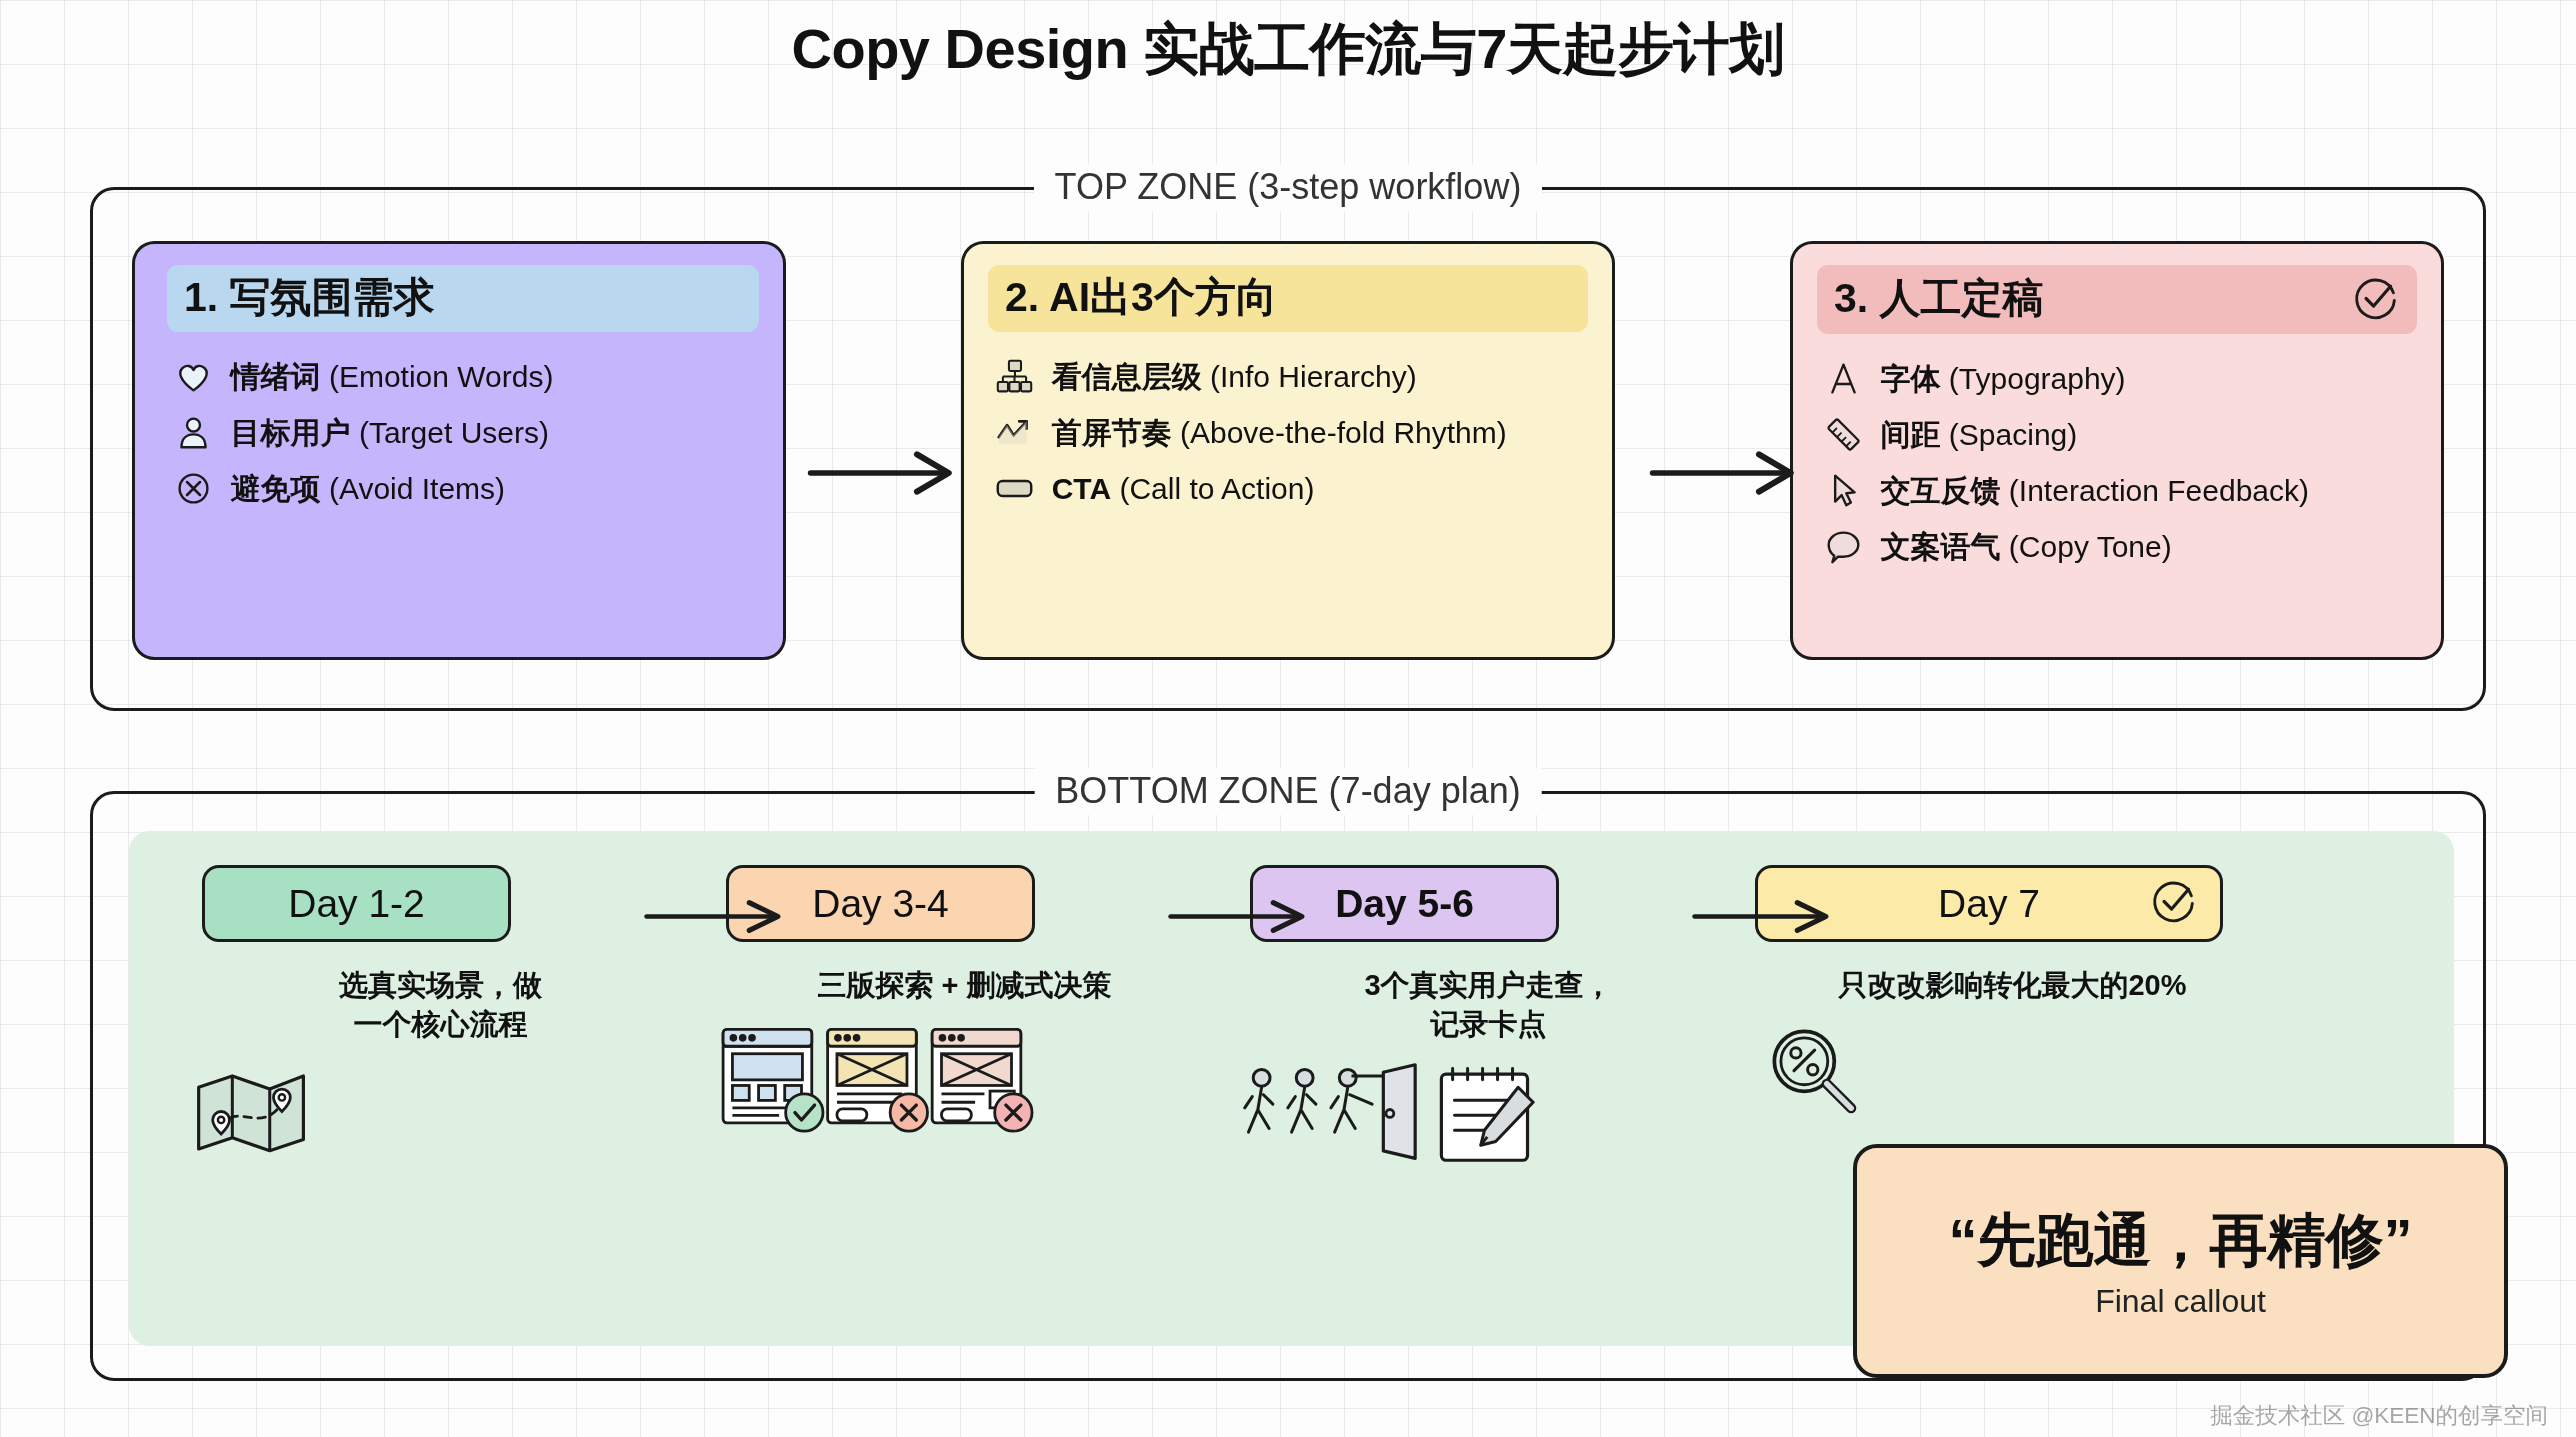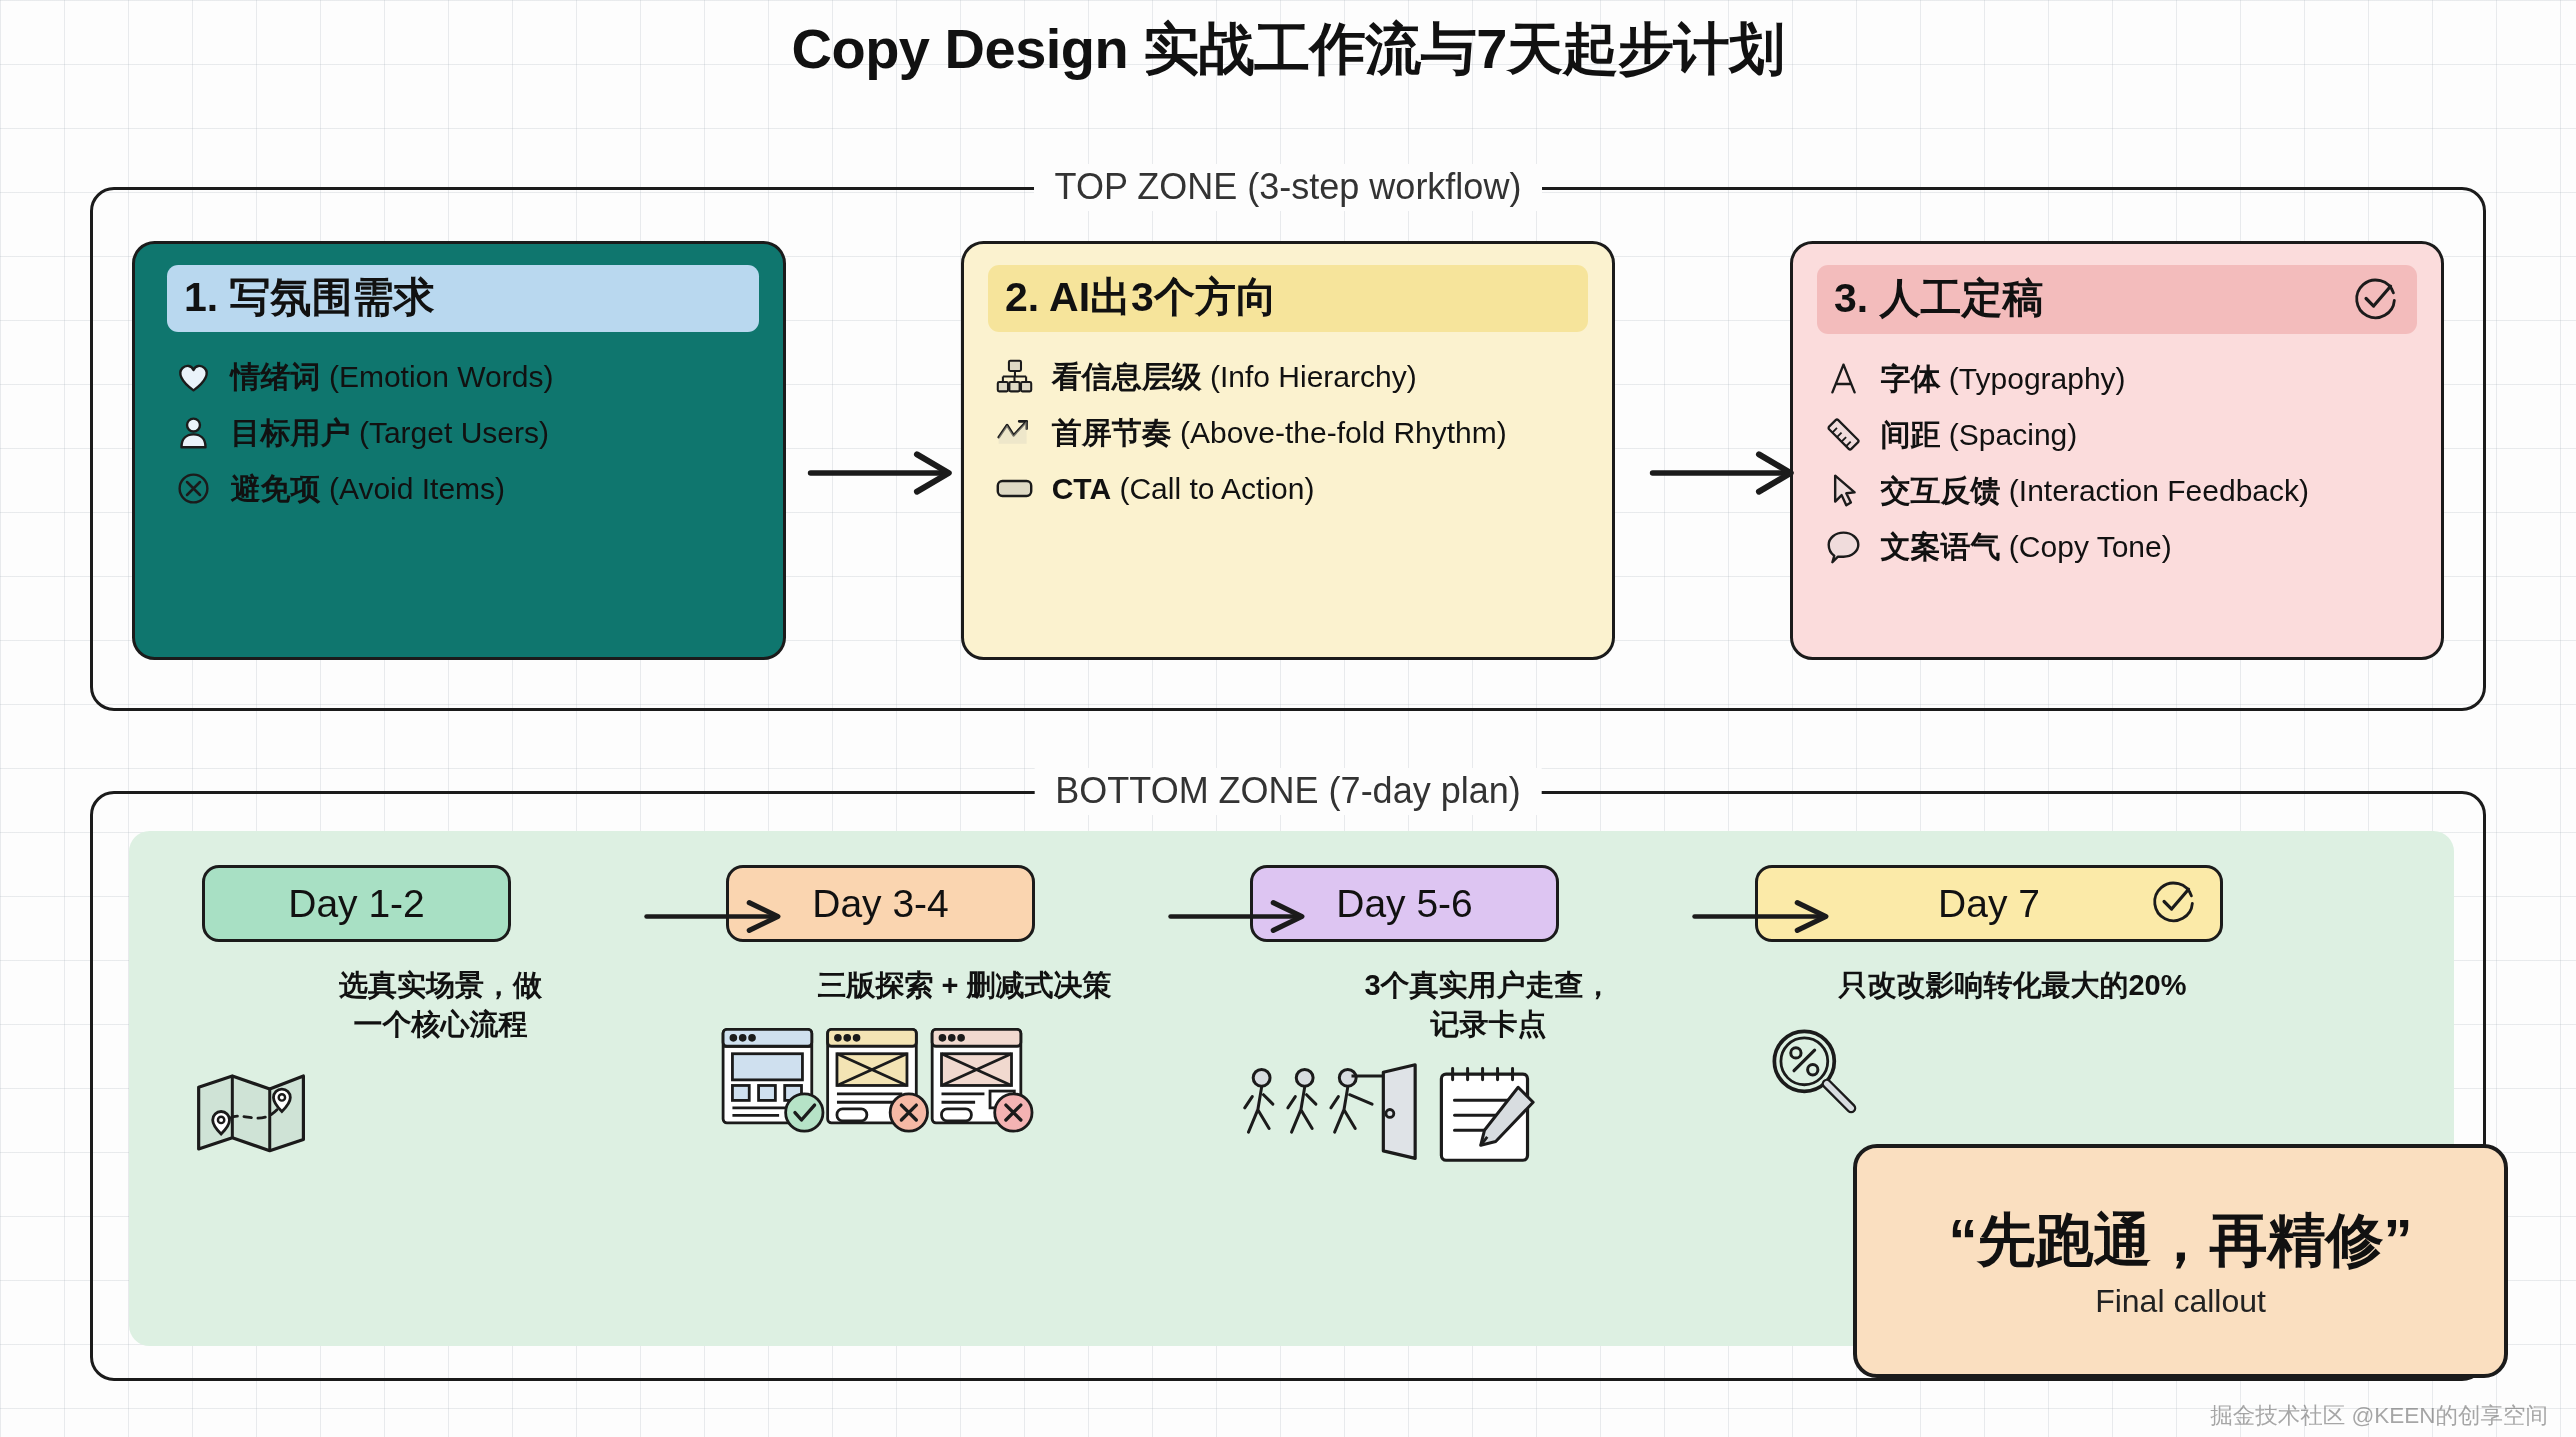--- a/index.html
+++ b/index.html
@@ -60,21 +60,21 @@
     gap: 0;
   }
   .card {
     width: 665px;
     border: 3.7px solid #1b1b1b;
     border-radius: 22.5px;
     padding: 20.6px 24px 24px 24px;
     position: relative;
     min-height: 419px;
   }
-  .card-blue   { background: #0f766e; padding-left: 32px; }
+  .card-blue   { background: #c4b5fd; padding-left: 32px; }
   .card-yellow { background: #fbf2cf; }
   .card-pink   { background: #fbdcdc; }
 
   .card-head {
     display: flex;
     align-items: center;
     justify-content: space-between;
     border-radius: 11.2px;
     padding: 9.4px 17px 11.2px 17px;
     margin-bottom: 24px;
@@ -131,21 +131,21 @@
     display: flex;
     align-items: center;
     justify-content: center;
     gap: 19px;
     font-size: 39px;
     color: #111;
     position: relative;
   }
   .pill-green  { background: #a8e0c4; width: 309px; margin-left: 32px; }
   .pill-orange { background: #fad5b0; width: 309px; margin-left: 32px; }
-  .pill-purple { background: #ddc5f2; width: 309px; margin-left: 32px; }
+  .pill-purple { background: #ddc5f2; width: 309px; margin-left: 32px; font-weight: bold; }
   .pill-yellow { background: #fbeaa8; width: 468px; margin-left: 13px; }
 
   .day-desc {
     font-size: 29px;
     font-weight: bold;
     line-height: 1.35;
     color: #111;
     margin-top: 24px;
     padding-left: 17px;
     white-space: pre-line;

